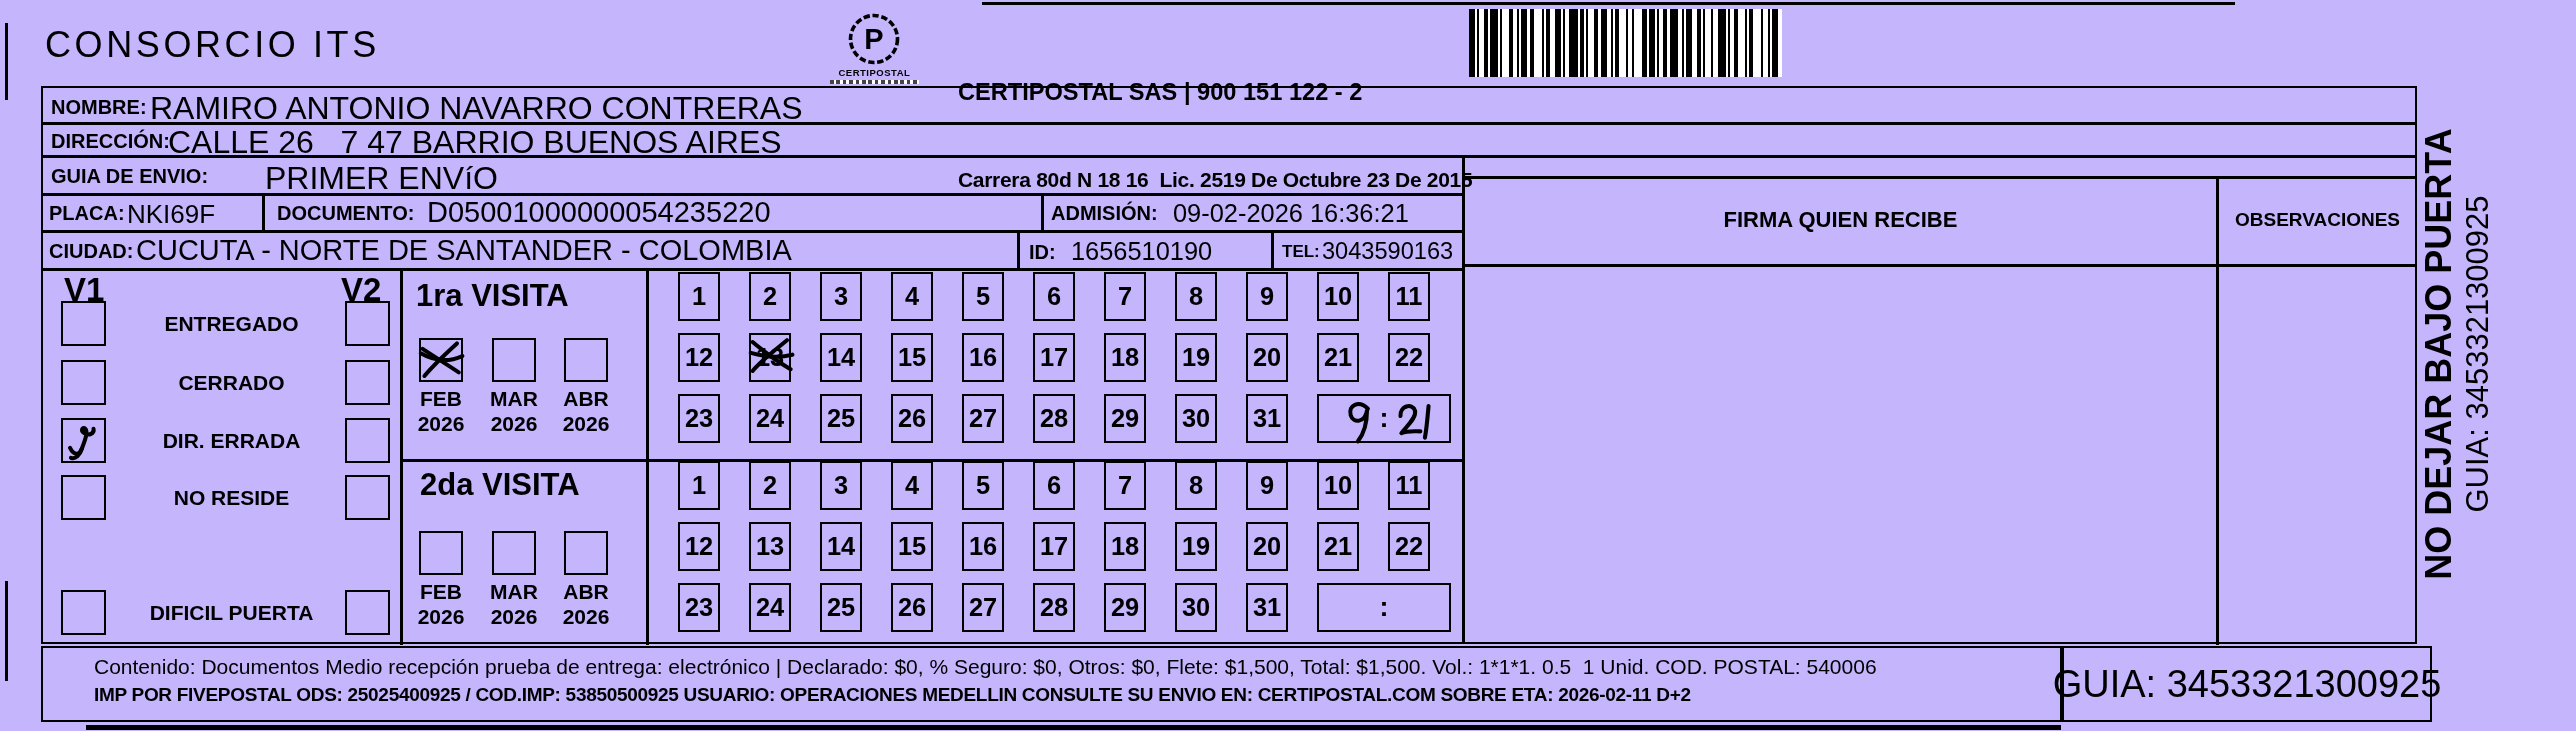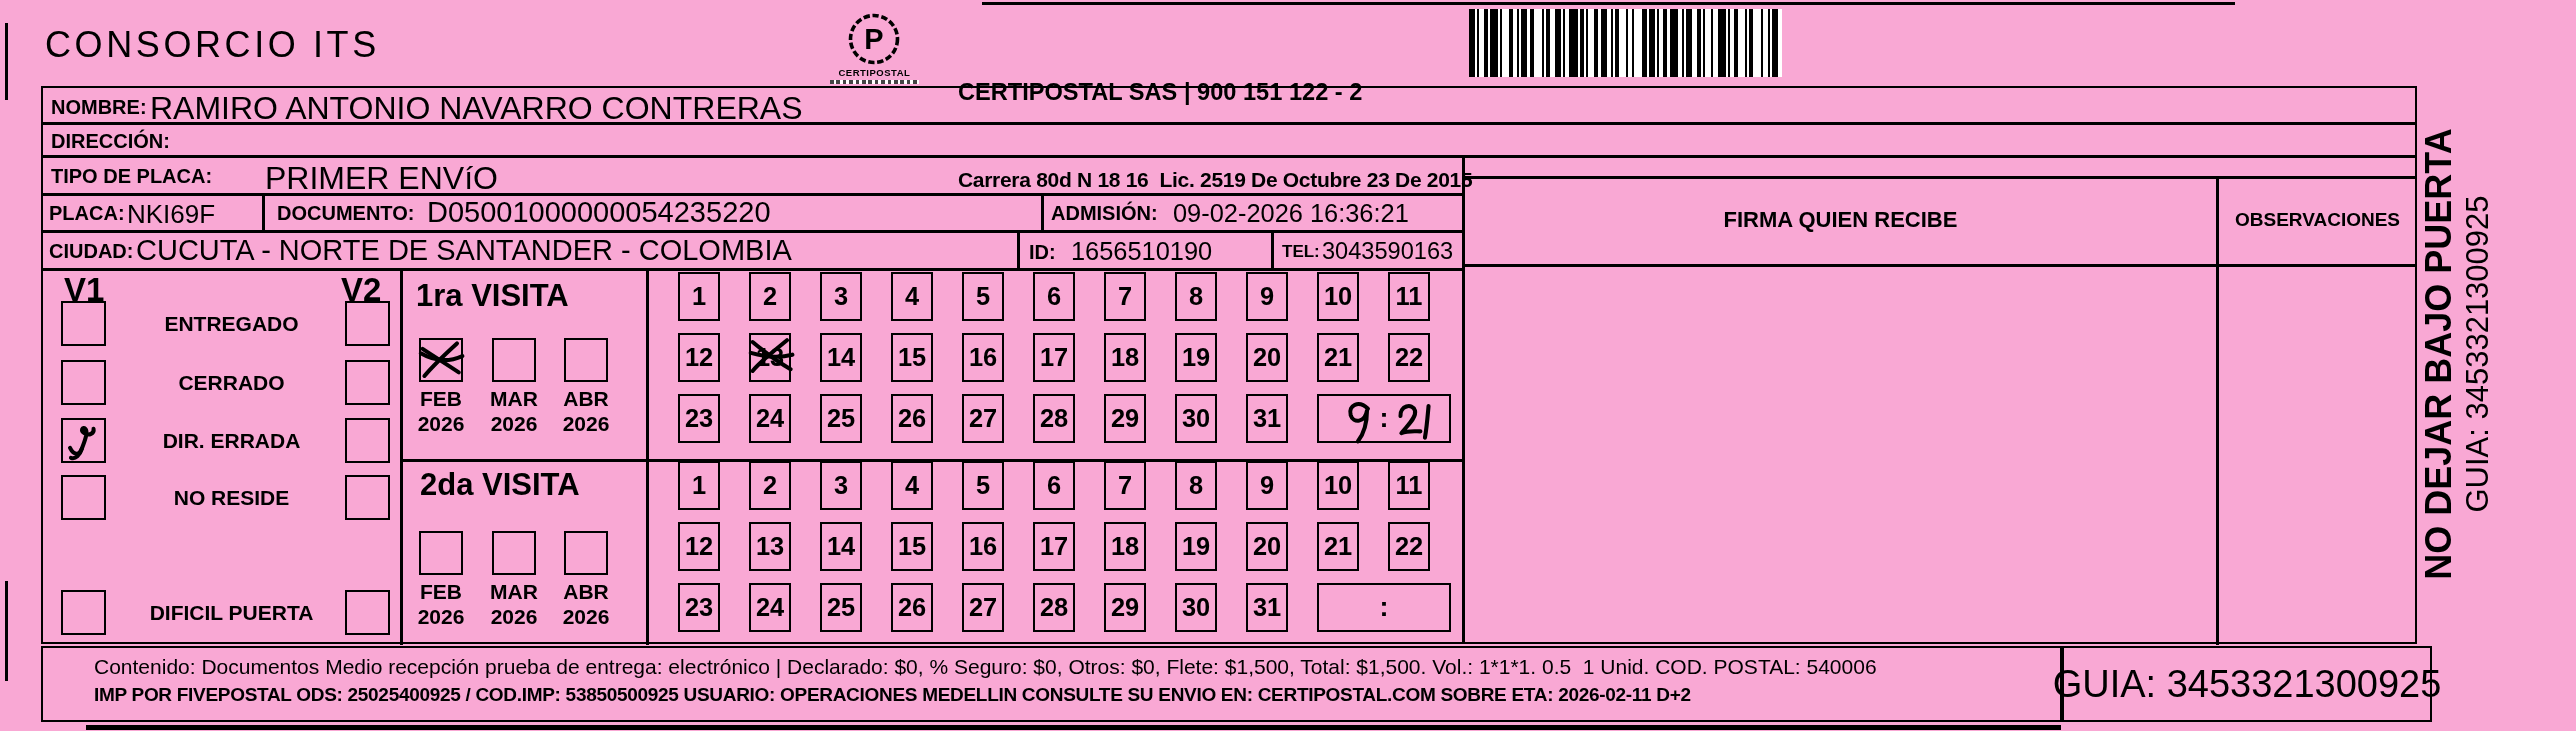--- a/index.html
+++ b/index.html
@@ -1,16 +1,16 @@
 <!DOCTYPE html>
 <html style="font-size:14.5px"><head>
 <meta charset="utf-8">
 <style>
   html,body{margin:0;padding:0;background:#e8e8e8;}
-  .sheet{position:relative;width:2576px;height:732px;background:#f9a8d4;
+  .sheet{position:relative;width:2576px;height:732px;background:#c4b5fd;
          font-family:"Liberation Sans","DejaVu Sans",sans-serif;color:#000;overflow:hidden;}
   .abs{position:absolute;box-sizing:border-box;}
   .hline,.vline{position:absolute;background:#000;}
   .frame{position:absolute;border:2.7px solid #000;box-sizing:border-box;}
   .lbl{font-weight:bold;font-size:20px;white-space:pre;}
   .val{font-size:26px;white-space:pre;}
   .hdr-big{font-size:36px;letter-spacing:3.6px;white-space:pre;}
   .hdr-block{font-weight:bold;font-size:23.6px;line-height:29px;white-space:pre;}
   .barcode{display:flex;align-items:stretch;}
   .barcode i{display:block;height:100%;}
@@ -170,22 +170,23 @@
   <div class="vline" style="left:1271px;top:230px;width:2.7px;height:41px"></div>
   <div class="vline" style="left:400px;top:268px;width:2.7px;height:377px"></div>
   <div class="vline" style="left:646px;top:268px;width:2.7px;height:377px"></div>
   <div class="vline" style="left:1462px;top:155px;width:2.7px;height:489px"></div>
   <div class="vline" style="left:2216px;top:176px;width:2.7px;height:469px"></div>
 
   <span class="abs lbl" style="left:51px;top:96px">NOMBRE:</span>
   <span class="abs val" style="left:150px;top:90px;font-size:32px">RAMIRO ANTONIO NAVARRO CONTRERAS</span>
 
   <span class="abs lbl" style="left:51px;top:130px">DIRECCIÓN:</span>
-
-  <span class="abs lbl" style="left:51px;top:165px;font-size:20px">TIPO DE PLACA:</span>
+  <span class="abs val" style="left:168px;top:124px;font-size:32px">CALLE 26   7 47 BARRIO BUENOS AIRES</span>
+
+  <span class="abs lbl" style="left:51px;top:165px;font-size:20px">GUIA DE ENVIO:</span>
   <span class="abs val" style="left:265px;top:160px;font-size:32px">PRIMER ENVíO</span>
 
   <span class="abs lbl" style="left:49px;top:202px">PLACA:</span>
   <span class="abs val" style="left:127px;top:199px">NKI69F</span>
   <span class="abs lbl" style="left:277px;top:202px">DOCUMENTO:</span>
   <span class="abs val" style="left:427px;top:196px;font-size:29px">D05001000000054235220</span>
   <span class="abs lbl" style="left:1051px;top:202px">ADMISIÓN:</span>
   <span class="abs val" style="left:1173px;top:199px;font-size:25.4px">09-02-2026 16:36:21</span>
 
   <span class="abs lbl" style="left:49px;top:240px">CIUDAD:</span>

